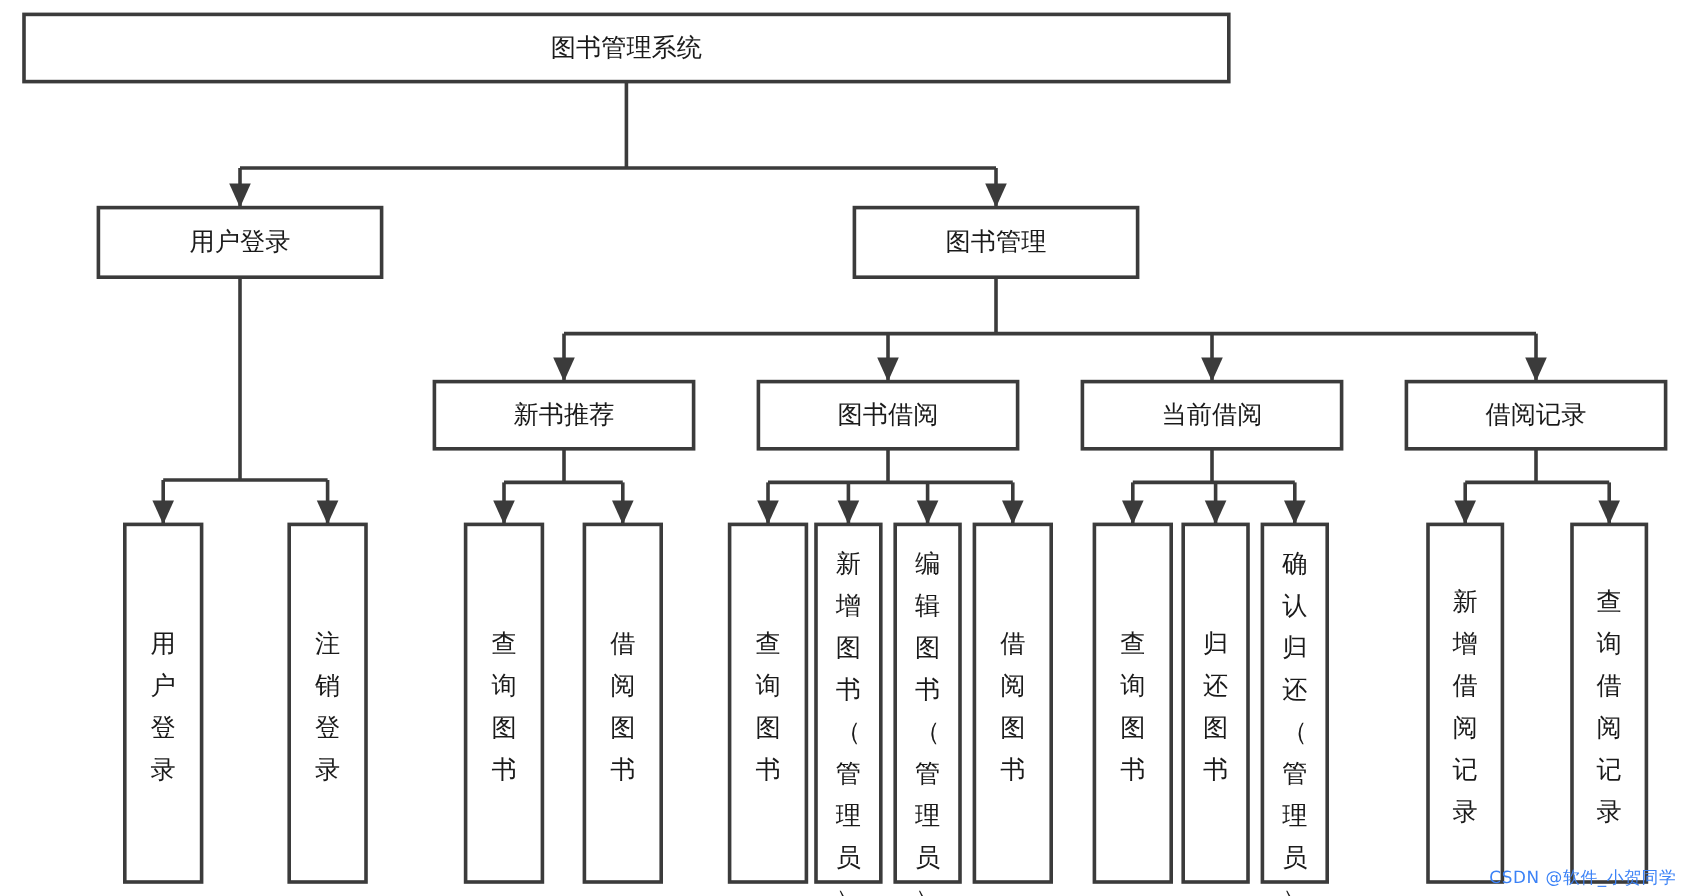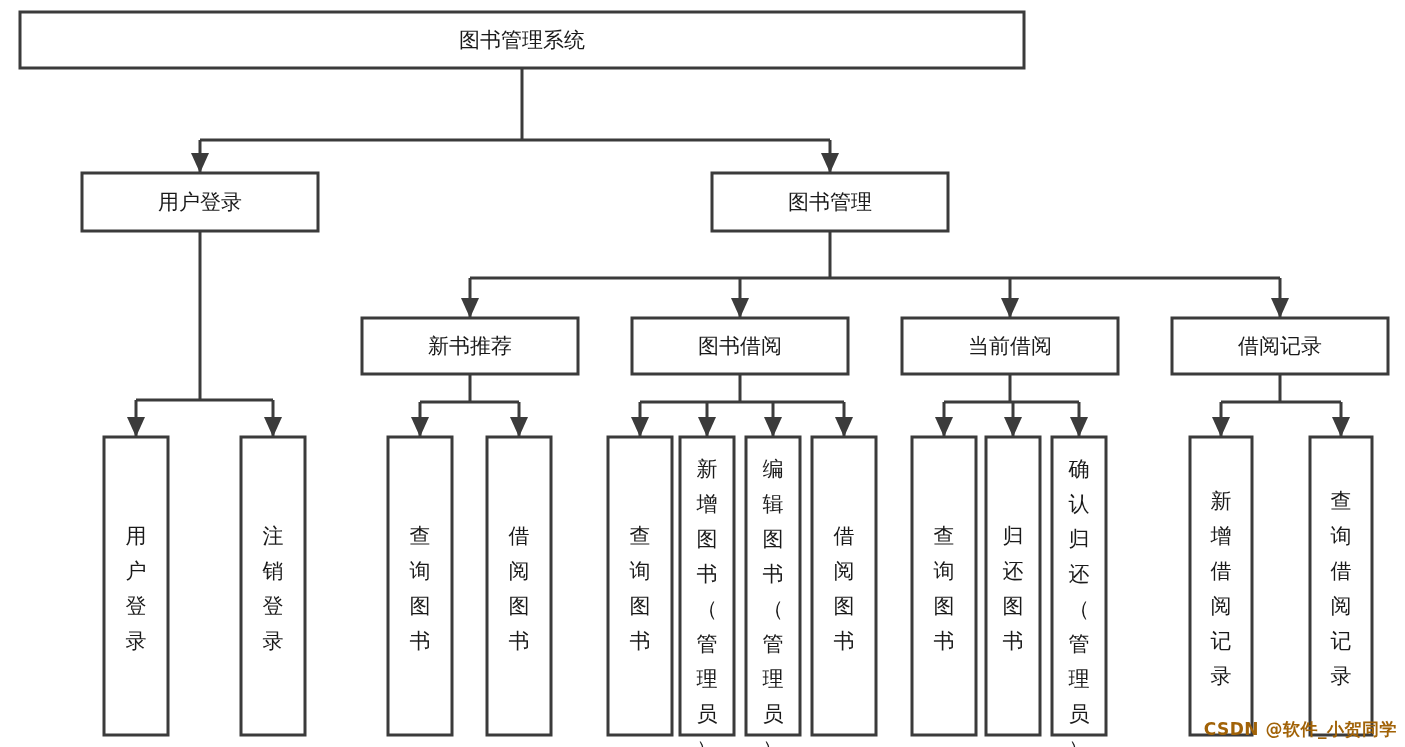--- a/index.html
+++ b/index.html
@@ -47,25 +47,24 @@
     font-family: "DejaVu Sans", "Liberation Sans", sans-serif;
     font-size: 21px;
     fill: #1a1a1a;
     text-anchor: middle;
   }
   .watermark {
     position: absolute;
     right: 8px;
     bottom: 6px;
     font-family: "DejaVu Sans", "Liberation Sans", sans-serif;
-    font-size: 17px;
-    color: #a16207;
+    font-size: 14px;
+    color: #3b82f6;
     white-space: nowrap;
     letter-spacing: 0.5px;
-    font-weight: bold;
   }
 </style>
 </head>
 <body>
 
 <div id="diagram-root">
   <svg id="diagram-svg" width="1405" height="747" viewBox="0 0 1405 747">
     <g id="edges-layer">
         <g>
           <path d="M 522 68 L 522 140" class="edge"></path>

